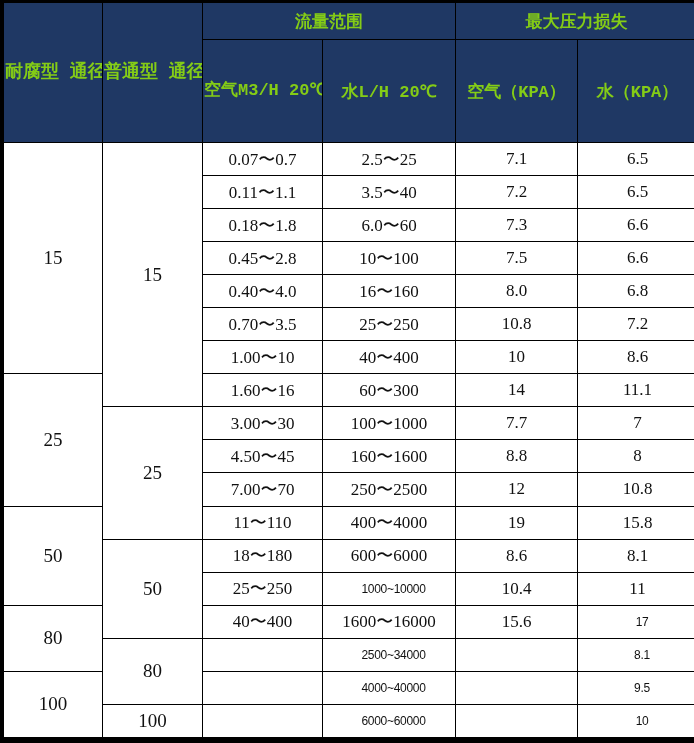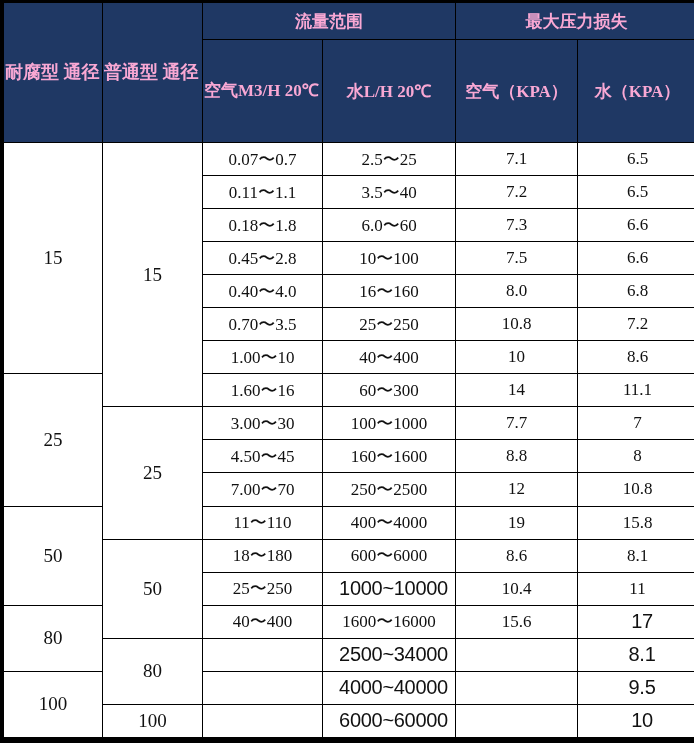--- a/index.html
+++ b/index.html
@@ -21,22 +21,22 @@
   table.spec th, table.spec td {
     border: 1px solid #000000;
     text-align: center;
     vertical-align: middle;
     padding: 0 1px;
     overflow: hidden;
     white-space: nowrap;
   }
   thead th {
     background: #1f3864;
-    color: #f9a8d4;
-    font-family: Liberation Serif, serif;
+    color: #84cc16;
+    font-family: Liberation Mono, monospace;
     font-weight: bold;
     font-size: 17px;
     border-color: #000000;
   }
   thead tr.group-row { height: 37px; }
   thead tr.sub-row { height: 103px; }
   .th-dn {
     white-space: pre-line;
     line-height: 2.45;
     font-size: 18px;
@@ -49,21 +49,21 @@
   tbody td {
     font-family: "Liberation Serif", "DejaVu Serif", serif;
     font-size: 17px;
     color: #111111;
   }
   tbody td.dn {
     font-size: 19px;
   }
   tbody td.sans {
     font-family: "Liberation Sans", "DejaVu Sans", sans-serif;
-    font-size: 20px;
+    font-size: 12px;
     letter-spacing: -0.3px;
     padding-left: 10px;
   }
 </style>
 </head>
 <body>
 
 <div class="wrap">
 <table class="spec">
   <colgroup>

